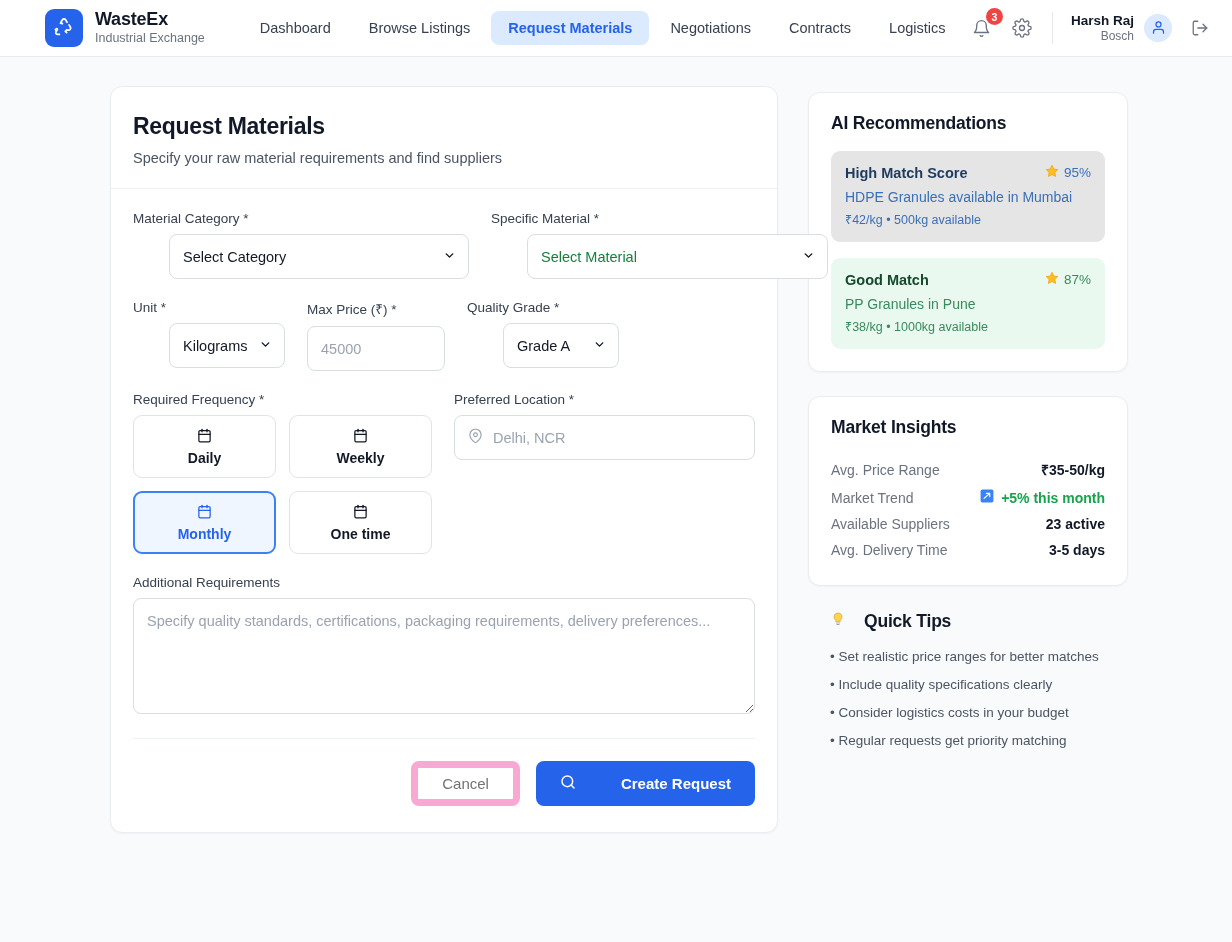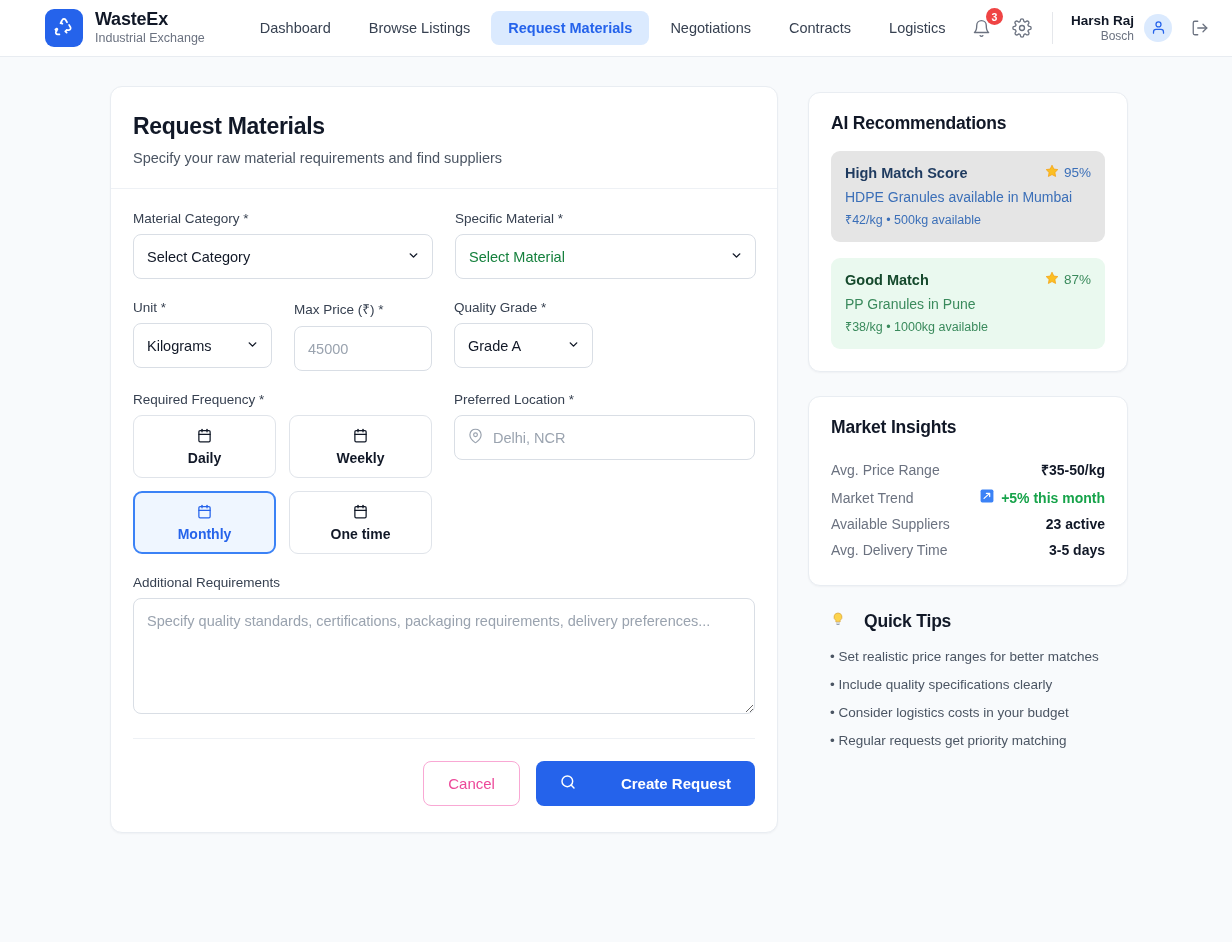--- a/index.html
+++ b/index.html
@@ -94,27 +94,27 @@
     font-size: 14.5px;
     font-family: "Liberation Sans", sans-serif;
     color: #111827;
     padding: 0 13px;
     width: 100%;
     outline: none;
   }
   .control::placeholder { color: #9aa3af; }
   select.control { appearance: none; -webkit-appearance: none; padding-right: 32px;
     background-image: none; cursor: pointer; }
-  .select-wrap { position: relative; }
+  .select-wrap { position: relative; margin-left: 36px; }
   .select-wrap .chev { position: absolute; right: 13px; top: 50%; transform: translateY(-50%); pointer-events: none; }
   .muted-value { color: #15803d; }
 
   .w-300 { width: 300px; }
   .w-138 { width: 138px; }
-  .w-139 { width: 139px; }
+  .w-139 { width: 116px; }
   .w-300b { width: 301px; }
 
   
   .freq-grid { display: grid; grid-template-columns: 143px 143px; gap: 13px; }
   .freq-btn {
     height: 63px;
     border: 1px solid #e0e4ea;
     border-radius: 9px;
     background: #fff;
     display: flex; flex-direction: column; align-items: center; justify-content: center;
@@ -132,21 +132,21 @@
   textarea.control {
     height: 116px; padding: 12px 13px; resize: vertical; line-height: 1.45;
   }
 
   .form-footer { border-top: 1px solid #eef1f5; margin-top: 24px; padding-top: 22px;
     display: flex; justify-content: flex-end; gap: 16px; }
   .btn {
     height: 45px; border-radius: 8px; font-size: 15px; font-family: "Liberation Sans", sans-serif;
     cursor: pointer; display: inline-flex; align-items: center; justify-content: center; gap: 9px;
   }
-  .btn-cancel { background: #fff; border: 1px solid #f9a8d4; color: #ec4899; padding: 0 24px; }
+  .btn-cancel { background: #fff; border: 7px solid #f9a8d4; color: #737373; padding: 0 24px; }
   .btn-primary { background: #2563eb; border: none; color: #fff; font-weight: bold; padding: 0 24px; gap: 45px; }
 
   
   .side-card { padding: 20px 22px 22px 22px; margin-bottom: 24px; margin-top: 6px; }
   .side-title { font-size: 17.5px; font-weight: bold; color: #111827; margin: 0 0 17px 0; letter-spacing: -.2px; }
 
   .rec { border-radius: 9px; padding: 13px 14px 14px 14px; margin-bottom: 16px; }
   .rec:last-child { margin-bottom: 0; }
   .rec-blue { background: #e5e5e5; }
   .rec-green { background: #eaf9ef; }

